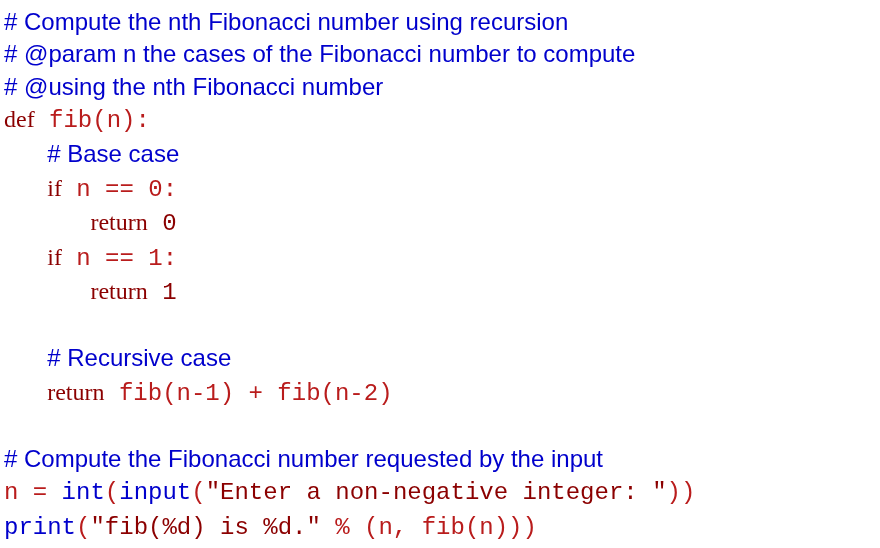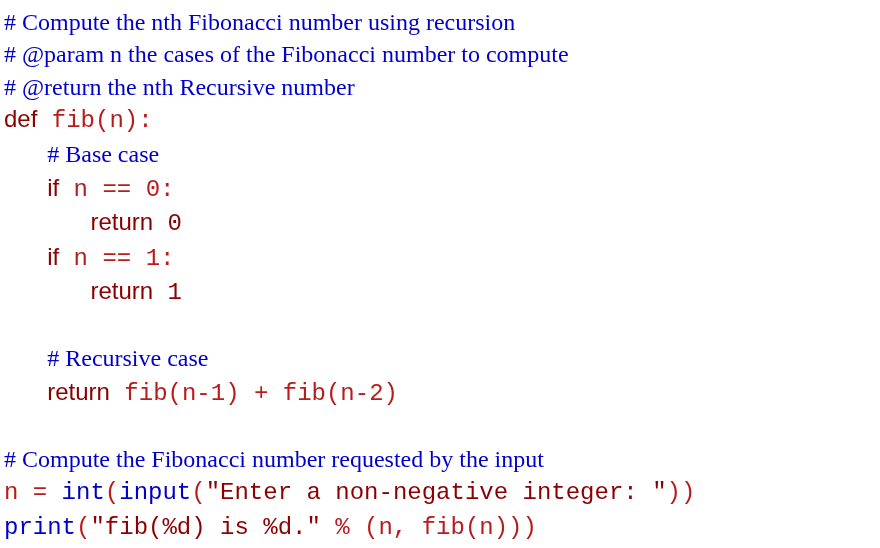--- a/index.html
+++ b/index.html
@@ -7,34 +7,34 @@
       background: #ffffff;
       font-family: "Times New Roman", Times, serif;
       padding: 6px 4px;
       width: 880px;
     }
     pre.code {
       white-space: pre;
       font-size: 24px;
       line-height: 1.35;
     }
-    .serif { font-family: Liberation Serif, serif; }
+    .serif { font-family: Liberation Sans, sans-serif; }
     .comment { color: #0000cc; }
-    .keyword { color: #8b0000; font-family: Liberation Sans, sans-serif; }
+    .keyword { color: #8b0000; font-family: Liberation Serif, serif; }
     .builtin { color: #0000cc; font-family: "Courier New", Courier, monospace; margin-top: 19px; }
     .plain { color: #b91c1c; font-family: "Courier New", Courier, monospace; }
     .string { color: #8b0000; font-family: "Courier New", Courier, monospace; }
     .number { color: #8b0000; font-family: "Courier New", Courier, monospace; }
   </style>
 </head>
 <body>
 
 <pre class="code"><span class="comment serif"># Compute the nth Fibonacci number using recursion</span>
 <span class="comment serif"># @param n the cases of the Fibonacci number to compute</span>
-<span class="comment serif"># @return the nth Recursive number</span>
+<span class="comment serif"># @using the nth Fibonacci number</span>
 <span class="keyword">def</span><span class="plain"> fib(n):</span>
 <span class="plain">   </span><span class="comment serif"># Base case</span>
 <span class="plain">   </span><span class="keyword">if</span><span class="plain"> n == 0:</span>
 <span class="plain">      </span><span class="keyword">return</span><span class="plain"> </span><span class="number">0</span>
 <span class="plain">   </span><span class="keyword">if</span><span class="plain"> n == 1:</span>
 <span class="plain">      </span><span class="keyword">return</span><span class="plain"> </span><span class="number">1</span>
 
 <span class="plain">   </span><span class="comment serif"># Recursive case</span>
 <span class="plain">   </span><span class="keyword">return</span><span class="plain"> fib(n-1) + fib(n-2)</span>
 

